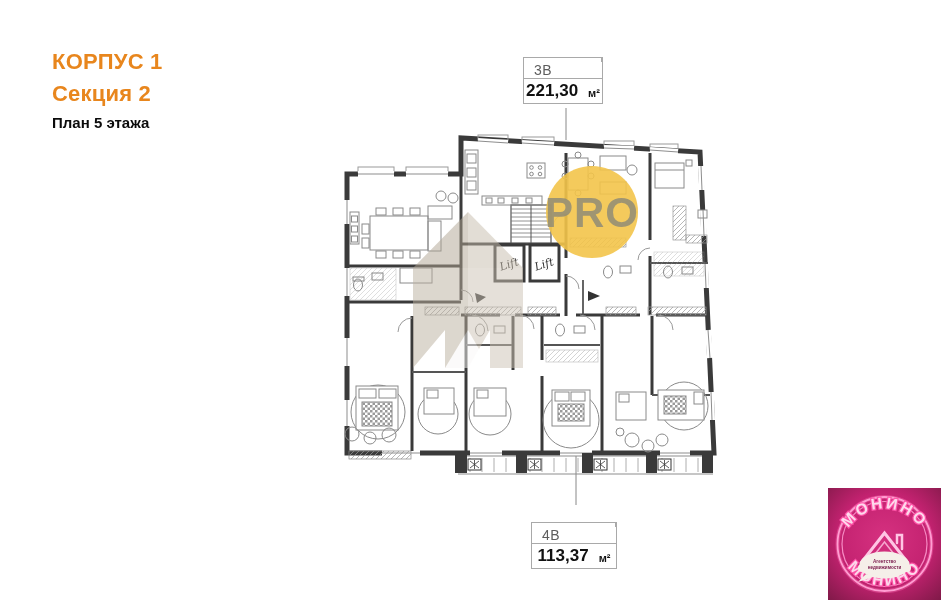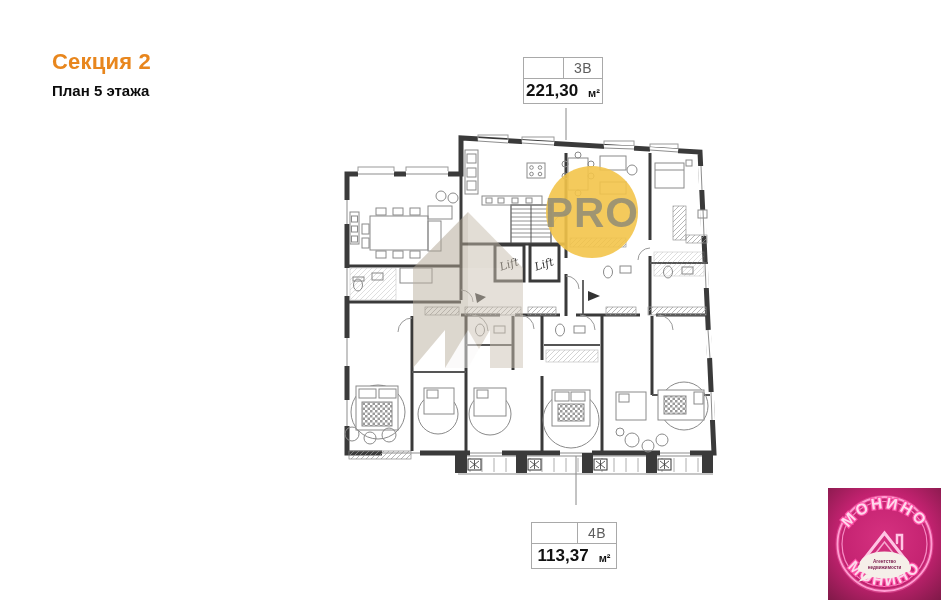--- a/index.html
+++ b/index.html
@@ -4,38 +4,39 @@
 <style>
   html,body{margin:0;padding:0;background:#ffffff;}
   #canvas{position:relative;width:941px;height:600px;background:#fff;overflow:hidden;
           font-family:"Liberation Sans",sans-serif;}
   
   #header{position:absolute;left:52px;top:46px;}
   .h-orange{font-size:22px;font-weight:700;color:#E8861D;line-height:32px;letter-spacing:.2px;}
   .h-black{font-size:15px;font-weight:700;color:#0b0b0b;margin-top:4px;}
   
   .unit-label{position:absolute;background:#fff;}
-  .ul-row1{display:flex;height:22px;border:1px solid #a9a9a9;box-sizing:border-box;}
+  .ul-row1{display:flex;height:22px;border:1px solid #a9a9a9;box-sizing:border-box;flex-direction:column;}
   .ul-cell-empty{flex:1;border-right:1px solid #a9a9a9;}
   .ul-cell-code{width:38px;display:flex;align-items:center;justify-content:center;
                 color:#5d5d5d;font-size:14px;letter-spacing:.5px;}
   .ul-row2{border:1px solid #a9a9a9;border-top:none;height:25px;display:flex;align-items:center;
            justify-content:center;gap:10px;box-sizing:border-box;}
   .ul-area{font-size:17px;font-weight:700;color:#111;}
   .ul-unit{font-size:11px;font-weight:700;color:#111;margin-top:4px;}
   #plan-svg,#logo-svg{position:absolute;}
   #plan-svg{left:0;top:0;}
   #logo-svg{left:828px;top:488px;}
 </style>
 </head>
 <body>
 
 <div id="canvas">
 
   <div id="header">
+    <div class="h-orange">КОРПУС 1</div>
     <div class="h-orange">Секция 2</div>
     <div class="h-black">План 5 этажа</div>
   </div>
 
   <div class="unit-label" style="left:523px;top:57px;width:80px;">
     <div class="ul-row1">
       <div class="ul-cell-empty"></div>
       <div class="ul-cell-code">3В</div>
     </div>
     <div class="ul-row2">

